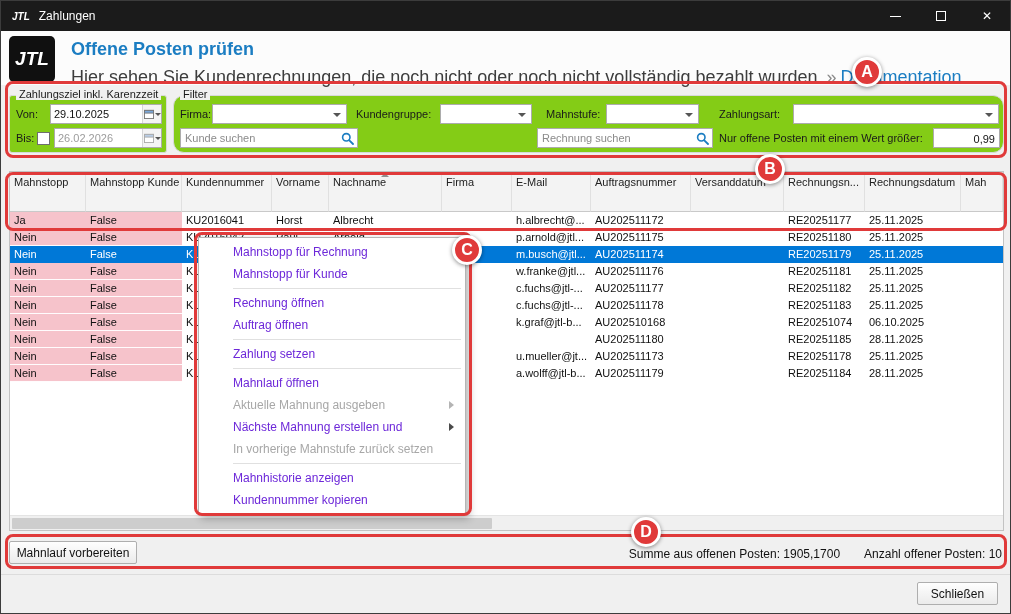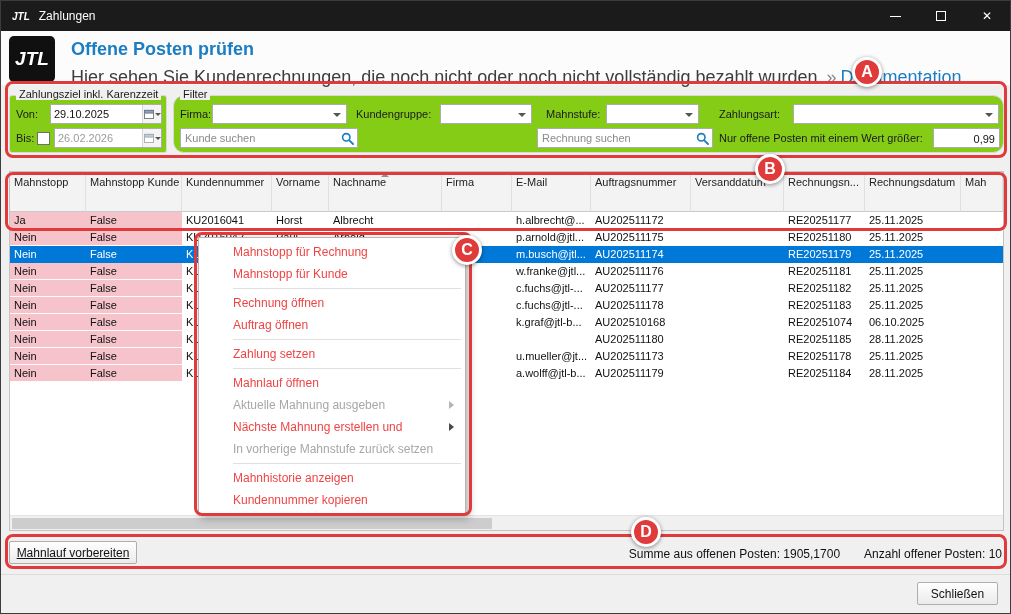--- a/index.html
+++ b/index.html
@@ -52,29 +52,29 @@
   .th.sorted::after{content:"";position:absolute;top:1px;left:50%;margin-left:-4px;border-left:4px solid transparent;border-right:4px solid transparent;border-bottom:4px solid #8f8f8f;}
   .tr{display:grid;grid-template-columns:var(--cols);height:17px;}
   .td{font-size:11px;padding:0 4px;line-height:16px;white-space:nowrap;overflow:hidden;color:#111;border-bottom:1px solid rgba(255,255,255,.95);}
   .td.pink{background:#f6c3cb;}
   .tr.selected .td{background:#0078d7;color:#fff;border-bottom-color:#0078d7;}
   #hscroll{position:absolute;left:0;bottom:0;width:100%;height:15px;background:#f0f0f0;border-top:1px solid #e4e4e4;}
   #hscroll .thumb{position:absolute;left:2px;top:2px;width:480px;height:11px;background:#cdcdcd;border-radius:1px;}
 
   
   #context-menu{position:absolute;left:197px;top:236px;width:268px;background:#fff;border:1px solid #b5b5b5;box-shadow:3px 3px 8px rgba(0,0,0,.3);padding:3px 1px;z-index:40;}
-  .menu-item{position:relative;height:22px;line-height:22px;padding-left:33px;padding-right:22px;font-size:12px;color:#ef4444;white-space:nowrap;overflow:hidden;}
+  .menu-item{position:relative;height:22px;line-height:22px;padding-left:33px;padding-right:22px;font-size:12px;color:#6d28d9;white-space:nowrap;overflow:hidden;}
   .menu-item.disabled{color:#a7a7a7;}
   .menu-sep{height:1px;background:#e0e0e0;margin:3px 3px 3px 33px;}
   .submenu-arrow{position:absolute;right:10px;top:7px;width:0;height:0;border-top:4px solid transparent;border-bottom:4px solid transparent;border-left:5px solid #4a4a4a;}
   .menu-item.disabled .submenu-arrow{border-left-color:#b4b4b4;}
 
   
   .btn{background:linear-gradient(#fefefe,#ebebeb);border:1px solid #aeaeae;border-radius:2px;font-size:12px;color:#111;display:flex;align-items:center;justify-content:center;font-family:inherit;}
-  #prepare-btn{position:absolute;left:8px;top:540px;width:128px;height:23px;text-decoration:underline;}
+  #prepare-btn{position:absolute;left:8px;top:540px;width:128px;height:23px;}
   #summary{position:absolute;right:8px;top:546px;font-size:12px;color:#111;white-space:nowrap;}
   #summary .gap{display:inline-block;width:18px;}
   #footer-divider{position:absolute;left:0;top:573px;width:100%;height:1px;background:#dcdcdc;}
   #close-btn{position:absolute;left:916px;top:581px;width:81px;height:23px;}
 
   
   .anno-box{position:absolute;border:3px solid #e03a3a;border-radius:8px;pointer-events:none;z-index:50;}
   #box-a{left:4px;top:80px;width:1002px;height:77px;}
   #box-b{left:4px;top:171px;width:1002px;height:59px;}
   #box-c{left:193px;top:231px;width:278px;height:284px;}

